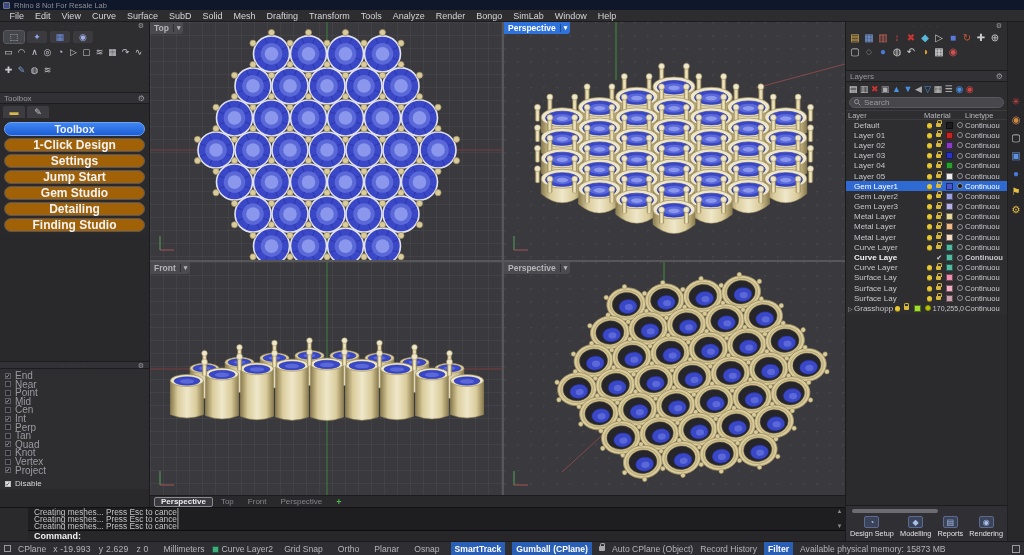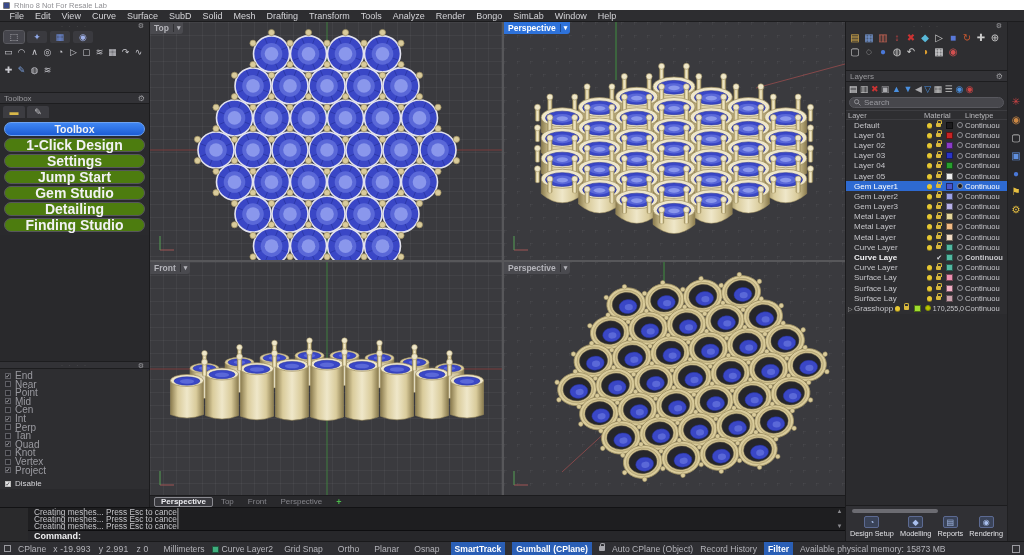--- a/index.html
+++ b/index.html
@@ -1,21 +1,21 @@
 <!DOCTYPE html>
 <html><head>
 <meta charset="utf-8">
 <style>
   * { margin:0; padding:0; box-sizing:border-box; }
   html,body { width:1024px; height:555px; overflow:hidden; background:#242426;
     font-family:"Liberation Sans", sans-serif; -webkit-font-smoothing:antialiased; }
   #app { position:relative; width:1024px; height:555px; background:#2a2a2c; color:#c8c8c8; }
 
   
-  .titlebar { height:10px; background:#ffffff; display:flex; align-items:center; padding:0 3px; gap:4px; }
+  .titlebar { height:10px; background:#0f172a; display:flex; align-items:center; padding:0 3px; gap:4px; }
   .titlebar .appicon { width:7px; height:7px; background:#3a4a8a; border:1px solid #777; border-radius:1px; }
   .titlebar .title { font-size:7.5px; color:#8f8f93; }
   .menubar { height:12px; background:#2d2d30; display:flex; align-items:center; padding-left:4px; border-bottom:1px solid #1c1c1e; }
   .menu-item { font-size:9px; color:#d4d4d8; padding:0 5.5px; cursor:default; }
 
   
   .main { display:flex; height:519px; }
   .left-col { width:845px; display:flex; flex-direction:column; }
   .workrow { display:flex; height:485px; }
   .right-dock { width:179px; display:flex; background:#2e2e31; border-left:1px solid #1b1b1d; }
@@ -28,22 +28,22 @@
   .tool-tabs .icon { width:20px; height:12px; display:flex; align-items:center; justify-content:center; font-size:9px; background:#3a3a3f; border-radius:2px; }
   .tool-tabs .icon:first-child { background:#45454c; outline:1px solid #5a5a60; }
   .tool-grid { display:flex; flex-wrap:wrap; padding:2px 3px 4px; gap:1px 2px; }
   .tool-grid .icon { width:11px; height:12px; font-size:9px; color:#c9c9cf; display:flex; align-items:center; justify-content:center; }
   .panel-head { height:12px; background:#323236; border-top:1px solid #1d1d1f; border-bottom:1px solid #1d1d1f; display:flex; align-items:center; padding:0 4px; justify-content:space-between; }
   .panel-head .ph-title { font-size:8px; color:#9a9a9e; }
   .panel-head .gear { font-size:8px; color:#9a9a9e; }
   .tb-tabs { display:flex; gap:2px; padding:2px 3px; background:#2a2a2d; }
   .tb-tabs .icon { width:22px; height:12px; display:flex; align-items:center; justify-content:center; font-size:9px; background:#3c3c41; border-radius:2px 2px 0 0; }
   .tb-buttons { padding:2px 4px 3px; display:flex; flex-direction:column; gap:2px; background:#2a2a2d; }
-  .tb-btn { height:14px; border-radius:7px; background:#4d7c0f; border:1px solid #56565c; color:#f2f2f4;
-    font-size:14px; font-weight:bold; display:flex; align-items:center; justify-content:center; cursor:pointer; }
+  .tb-btn { height:14px; border-radius:7px; background:#a16207; border:1px solid #56565c; color:#f2f2f4;
+    font-size:12px; font-weight:bold; display:flex; align-items:center; justify-content:center; cursor:pointer; }
   .tb-btn.primary { background:linear-gradient(180deg,#3f86f2,#1d5dd6); border-color:#6ea2f0; font-size:10.5px; }
   .dock-fill { flex:1; background:#29292c; }
   .osnap { background:#2e2e31; padding:2px 5px 0; }
   .osnap-row { display:flex; align-items:center; gap:4px; height:8.6px; }
   .cbx { width:6px; height:6px; border:1px solid #5e5e64; background:#26262a; display:inline-flex; align-items:center; justify-content:center; font-size:6px; color:#c8c8cc; line-height:1; flex:0 0 auto; }
   .cbx.on::after { content:"✓"; }
   .cbx.white { background:#e4e4e6; color:#222; border-color:#bbb; }
   .osnap-row .olabel { font-size:10px; color:#9a9aa0; }
   .disable-row { margin-top:6px; padding:2px 5px 4px; }
   .disable-row .olabel { color:#d6d6da; font-size:8px; }
@@ -1910,21 +1910,21 @@
           <span class="icon" style="color: rgb(74, 120, 216);">●</span>
           <span class="icon" style="color: rgb(232, 192, 64);">⚑</span>
           <span class="icon" style="color: rgb(232, 192, 64);">⚙</span>
         </div>
     </div>
   </div>
 
   <div class="statusbar">
     <span class="sb-ind"></span>
     <span class="sb-item">CPlane</span>
-    <span class="coords"><span>x -19.993</span><span>y 2.991</span><span>z 0</span></span>
+    <span class="coords"><span>x -19.993</span><span>y 2.629</span><span>z 0</span></span>
     <span class="sb-item">Millimeters</span>
     <span class="sb-item"><span class="sb-swatch" id="sb-swatch" style="background: rgb(63, 174, 126);"></span><span>Curve Layer2</span></span>
     <span id="sb-toggles" style="display:flex;gap:7px;align-items:center">
         <span class="chip sb-item">Grid Snap</span>
         <span class="chip sb-item">Ortho</span>
         <span class="chip sb-item">Planar</span>
         <span class="chip sb-item">Osnap</span>
         <span class="chip sb-item on">SmartTrack</span>
         <span class="chip sb-item on">Gumball (CPlane)</span>
       </span>

